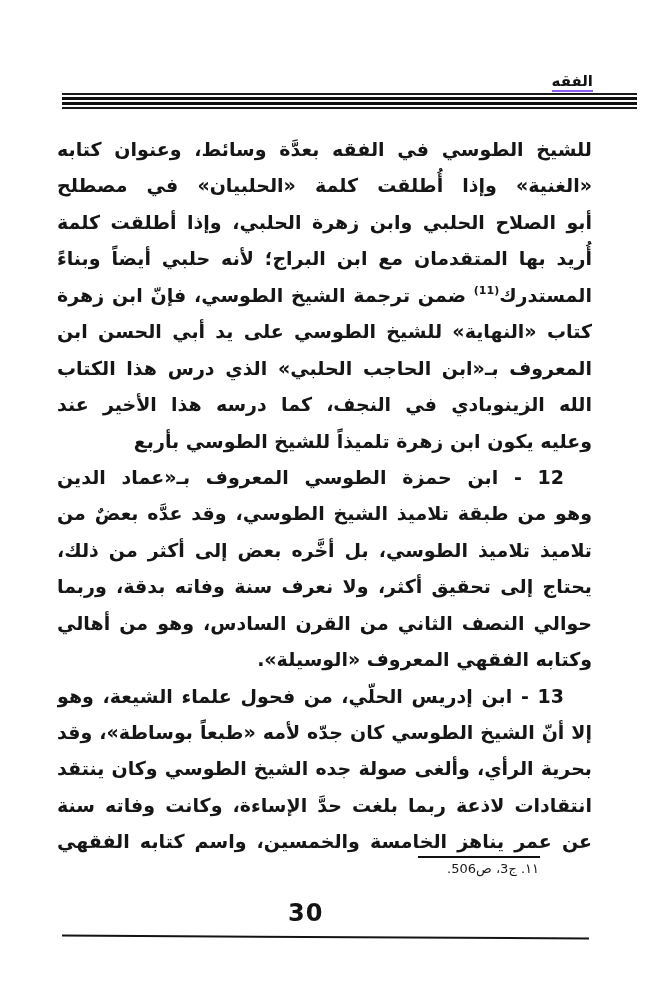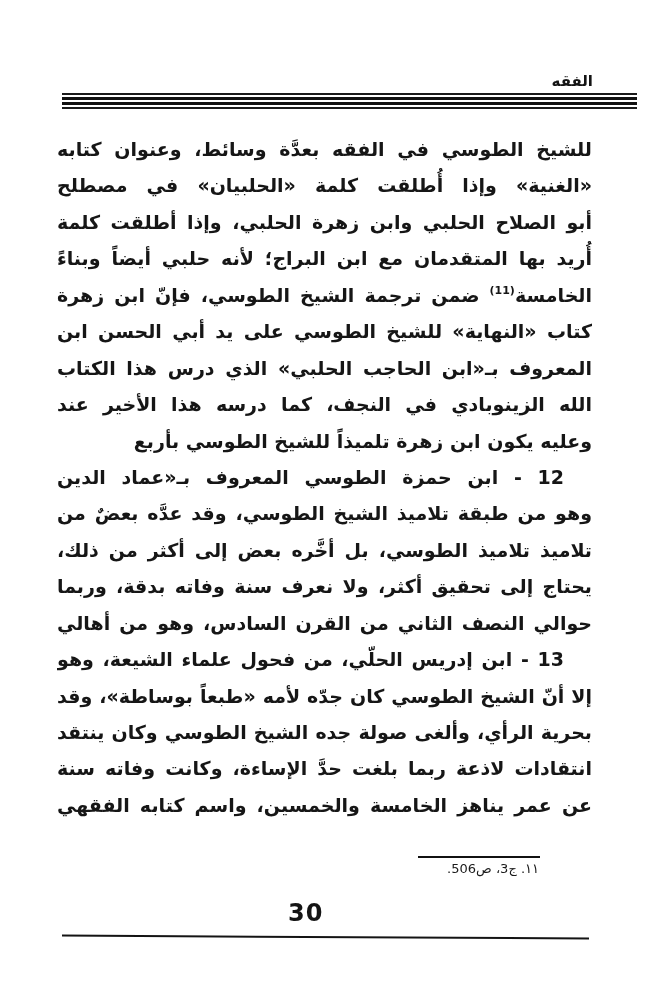--- a/index.html
+++ b/index.html
@@ -13,22 +13,22 @@
     overflow: hidden;
   }
   
   .header-title {
     position: absolute;
     top: 72px;
     right: 56px;
     font-size: 15px;
     font-weight: 700;
     direction: rtl;
-    border-bottom: 2px solid #15803d;
-    padding-bottom: 8px;
+    border-bottom: 2px solid #8b5cf6;
+    padding-bottom: 0;
   }
   .header-rules {
     position: absolute;
     top: 93px;
     left: 62px;
     right: 12px;
   }
   .rule-thin  { height: 2px; background: #1a1a1a; margin-bottom: 2px; }
   .rule-thick { height: 3px; background: #111111; margin-bottom: 2px; }
   .rule-thin.bottom { margin-bottom: 0; }
@@ -112,30 +112,31 @@
     <div class="rule-thick"></div>
     <div class="rule-thick"></div>
     <div class="rule-thin bottom"></div>
   </div>
 
   <div class="body-text">
       <div class="line">للشيخ الطوسي في الفقه بعدَّة وسائط، وعنوان كتابه الفقهي المعروف</div>
       <div class="line">«الغنية» وإذا أُطلقت كلمة «الحلبيان» في مصطلح الفقهاء أُريد بها</div>
       <div class="line">أبو الصلاح الحلبي وابن زهرة الحلبي، وإذا أطلقت كلمة «الحلبيون»</div>
       <div class="line">أُريد بها المتقدمان مع ابن البراج؛ لأنه حلبي أيضاً وبناءً على ما في</div>
-      <div class="line"><span>الخامسة</span><sup>(11)</sup><span> ضمن ترجمة الشيخ الطوسي، فإنّ ابن زهرة قد درس</span></div>
+      <div class="line"><span>المستدرك</span><sup>(11)</sup><span> ضمن ترجمة الشيخ الطوسي، فإنّ ابن زهرة قد درس</span></div>
       <div class="line">كتاب «النهاية» للشيخ الطوسي على يد أبي الحسن ابن الحسين</div>
       <div class="line">المعروف بـ«ابن الحاجب الحلبي» الذي درس هذا الكتاب عند أبي عبد</div>
       <div class="line">الله الزينوبادي في النجف، كما درسه هذا الأخير عند الشيخ الطوسي،</div>
       <div class="line last">وعليه يكون ابن زهرة تلميذاً للشيخ الطوسي بأربع وسائط.</div>
       <div class="line indent">12 - ابن حمزة الطوسي المعروف بـ«عماد الدين الطوسي»</div>
       <div class="line">وهو من طبقة تلاميذ الشيخ الطوسي، وقد عدَّه بعضٌ من طبقة</div>
       <div class="line">تلاميذ تلاميذ الطوسي، بل أخَّره بعض إلى أكثر من ذلك، وهذا</div>
       <div class="line">يحتاج إلى تحقيق أكثر، ولا نعرف سنة وفاته بدقة، وربما كانت في</div>
       <div class="line">حوالي النصف الثاني من القرن السادس، وهو من أهالي خراسان،</div>
+      <div class="line last">وكتابه الفقهي المعروف «الوسيلة».</div>
       <div class="line indent">13 - ابن إدريس الحلّي، من فحول علماء الشيعة، وهو عربي</div>
       <div class="line">إلا أنّ الشيخ الطوسي كان جدّه لأمه «طبعاً بوساطة»، وقد عُرف</div>
       <div class="line">بحرية الرأي، وألغى صولة جده الشيخ الطوسي وكان ينتقد العلماء</div>
       <div class="line">انتقادات لاذعة ربما بلغت حدَّ الإساءة، وكانت وفاته سنة 598هـ،</div>
       <div class="line">عن عمر يناهز الخامسة والخمسين، واسم كتابه الفقهي النفيس</div>
     </div>
 
   <div class="footnote-rule"></div>
   <div class="footnote-text">١١. ج3، ص506.</div>
 

